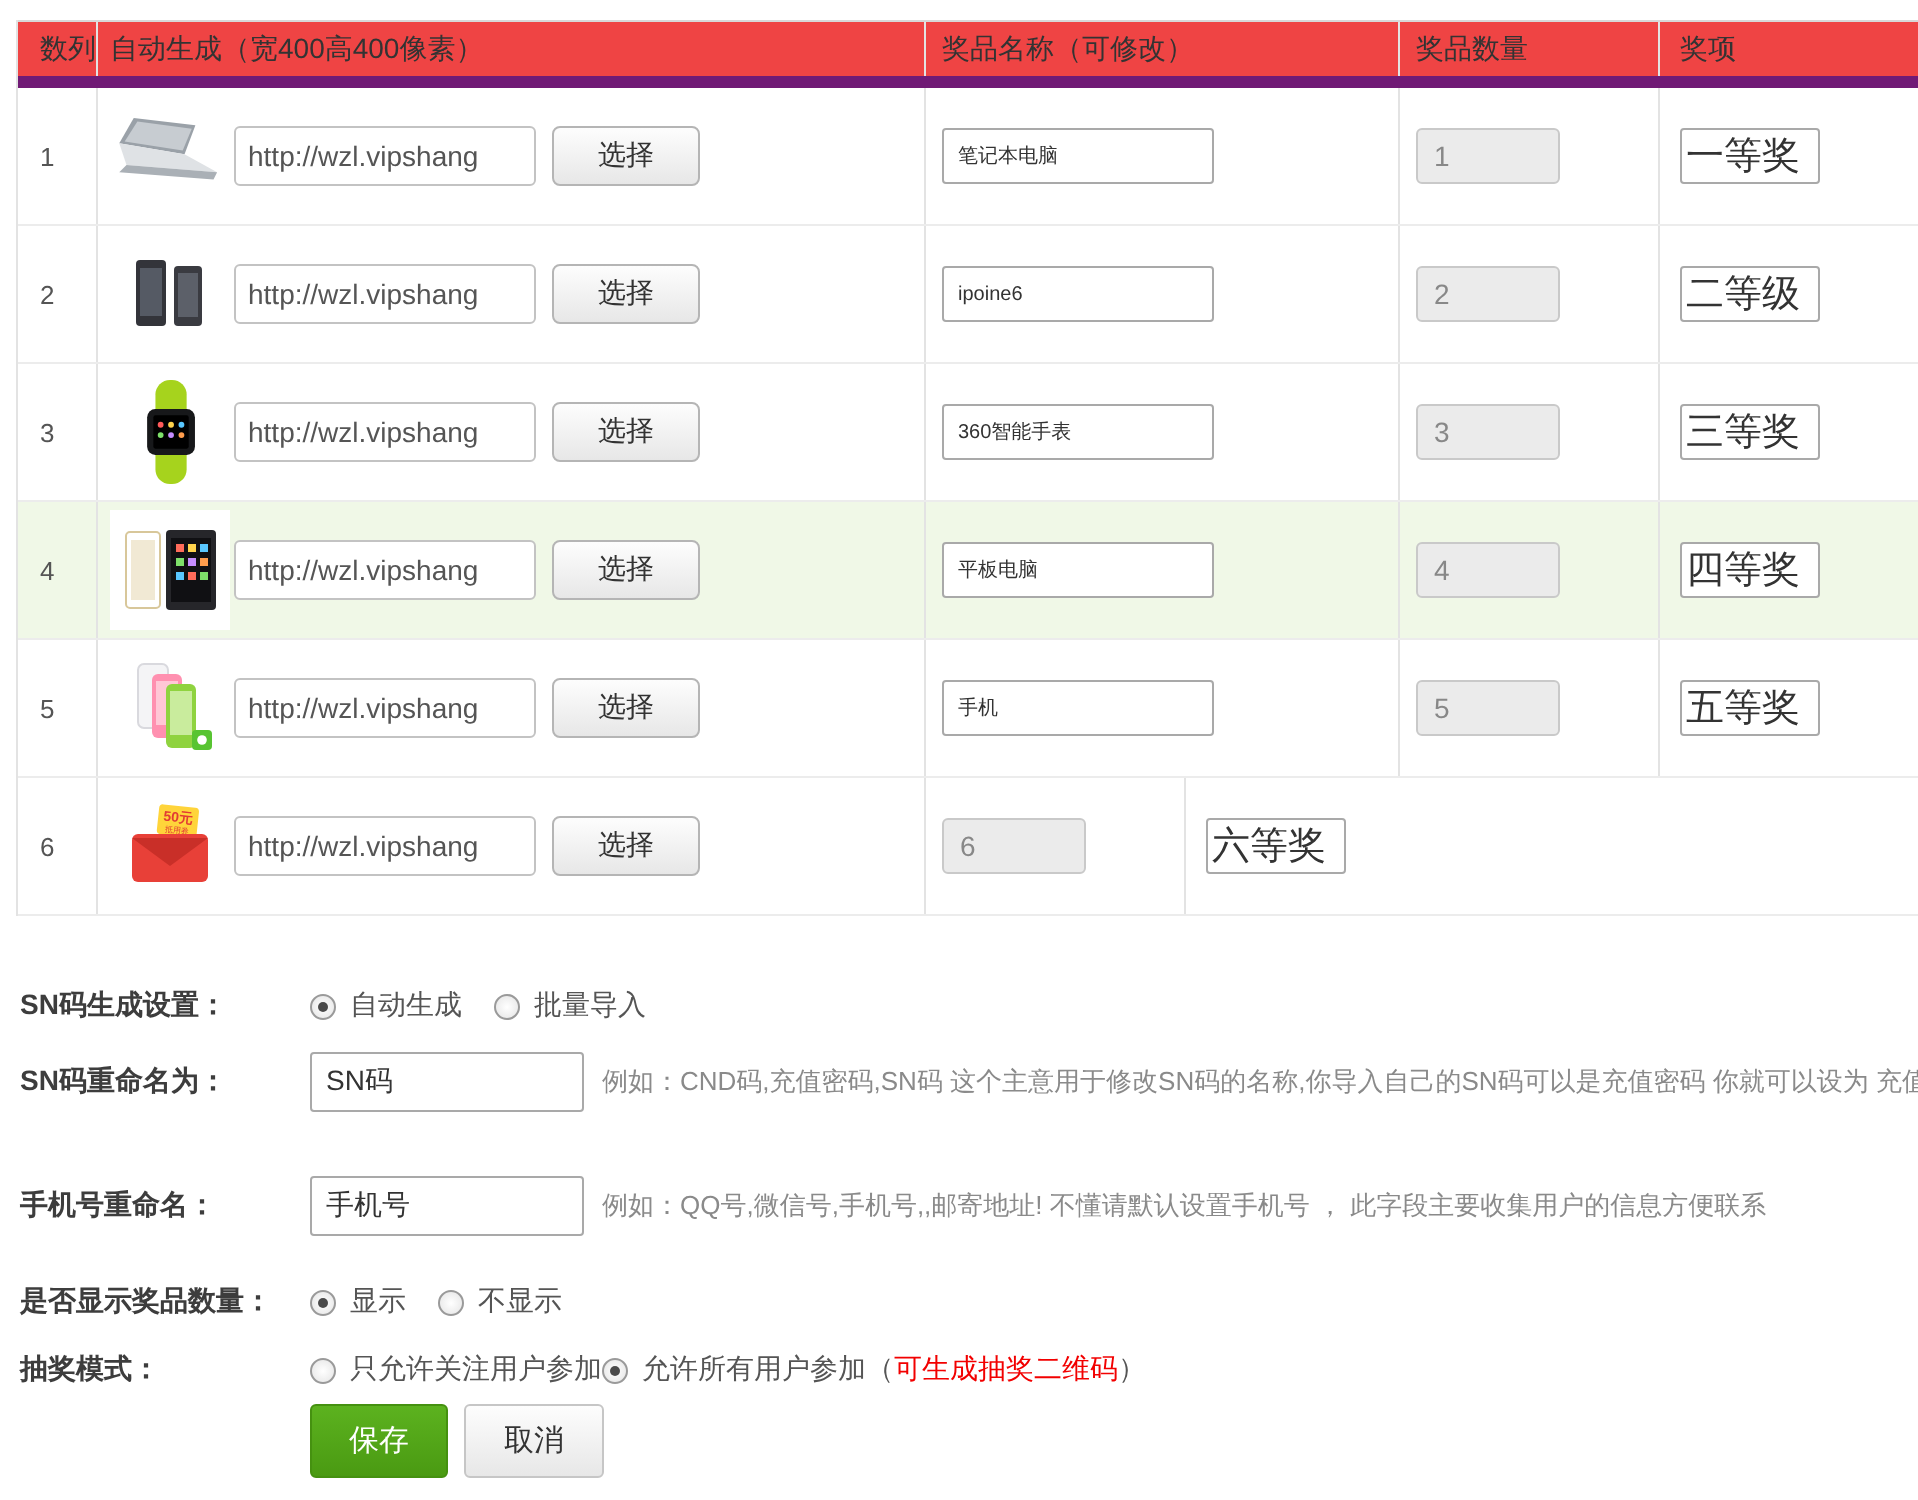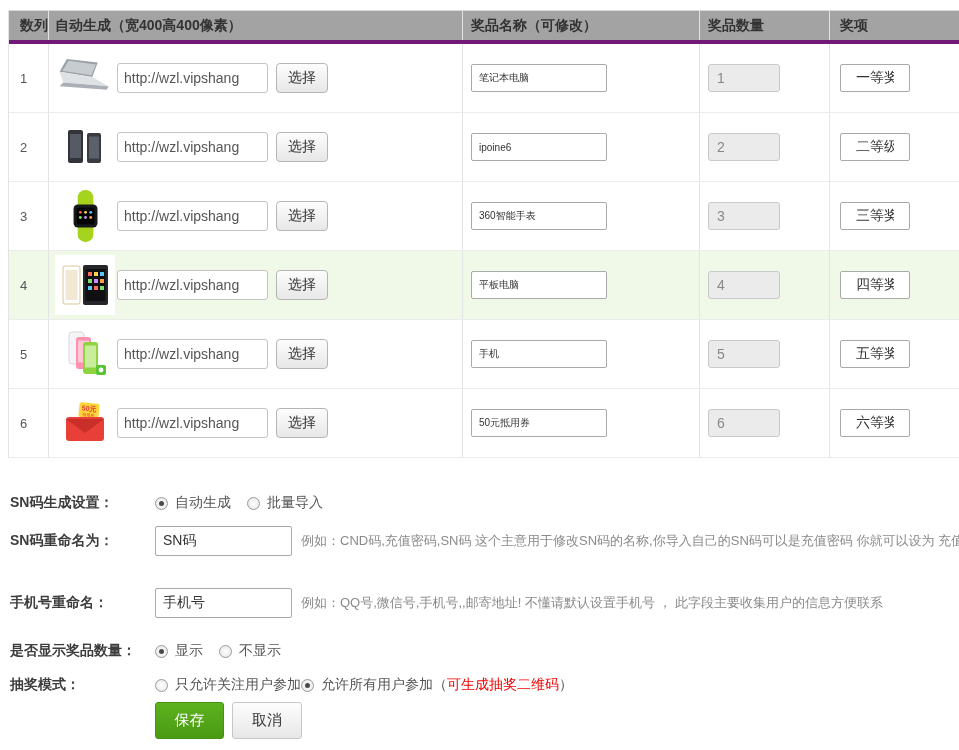--- a/index.html
+++ b/index.html
@@ -7,23 +7,23 @@
   body {
     width:959px; height:750px; overflow:hidden;
     background:#ffffff; color:#333;
     font-family:"Liberation Sans","DejaVu Sans",sans-serif;
     font-size:14px;
   }
 
   
   .ptable { margin:10px 0 0 8px; border-left:1px solid #e3e3e3; }
   .thead {
-    display:flex; height:34px; background:#a3a3a3;
-    border-top:1px solid #d8d8d8; border-bottom:4px solid #701a75;
-    font-weight:bold; color:#333;
+    display:flex; height:34px; background:#ef4444;
+    border-top:1px solid #d8d8d8; border-bottom:6px solid #701a75;
+    font-weight:normal; color:#333;
   }
   .thead .cell { display:flex; align-items:center; }
   .trow { display:flex; height:69px; border-bottom:1px solid #ececec; background:#fff; }
   .trow.highlight { background:#f0f8e7; }
   .cell { height:100%; display:flex; align-items:center; }
   .c1 { width:40px;  padding-left:11px; border-right:1px solid #e3e3e3; color:#555; font-size:13px; }
   .thead .c1 { color:#333; font-size:14px; }
   .c2 { width:414px; padding-left:6px;  border-right:1px solid #e3e3e3; }
   .c3 { width:237px; padding-left:8px;  border-right:1px solid #e3e3e3; }
   .c4 { width:130px; padding-left:8px;  border-right:1px solid #e3e3e3; }
@@ -32,35 +32,35 @@
   .pimg { width:60px; height:60px; display:flex; align-items:center; justify-content:center; flex-shrink:0; background:#fff; }
   .trow.highlight .pimg { background:#fff; }
 
   .url-input {
     width:151px; height:30px; margin-left:2px; margin-right:8px;
     border:1px solid #c3c3c3; border-radius:3px; padding:0 6px;
     font-size:14px; color:#555; font-family:inherit;
     white-space:nowrap; overflow:hidden;
   }
   .select-btn {
-    height:30px; padding:0 11px; font-size:14px; color:#333; font-family:inherit;
+    height:30px; padding:0 22px; font-size:14px; color:#333; font-family:inherit;
     background:linear-gradient(#fdfdfd,#e7e7e7);
     border:1px solid #b5b5b5; border-radius:4px; cursor:pointer;
   }
   .name-input {
     width:136px; height:28px; border:1px solid #a9a9a9; border-radius:2px;
     padding:0 7px; font-size:10px; color:#333; font-family:inherit;
   }
   .qty-input {
     width:72px; height:28px; border:1px solid #c9c9c9; border-radius:3px;
     background:#ebebeb; color:#888; padding:0 8px; font-size:14px; font-family:inherit;
   }
   .award-input {
     width:70px; height:28px; border:1px solid #a9a9a9; border-radius:2px;
-    padding:0 15px; font-size:14px; color:#333; font-family:inherit;
+    padding:0 2px; font-size:19px; color:#333; font-family:inherit;
   }
 
   
   .pform { margin:36px 0 0 10px; }
   .frow { display:flex; align-items:center; }
   .flabel { width:145px; flex-shrink:0; font-weight:bold; color:#3d3d3d; }
   .mb14 { margin-bottom:14px; }
   .mb8  { margin-bottom:8px; }
   .mb24 { margin-bottom:24px;margin-top:32px; }
   .opt { display:inline-flex; align-items:center; margin-right:16px; color:#555; cursor:pointer; }
@@ -261,23 +261,20 @@
             <text x="27" y="9" font-size="7" fill="#e23a34" text-anchor="middle" font-weight="bold">50元</text>
             <text x="27" y="14.5" font-size="4" fill="#e23a34" text-anchor="middle">抵用券</text>
           </g>
           <rect x="4" y="15" width="38" height="24" rx="3" fill="#e84038"></rect>
           <polygon points="4,17 23,31 42,17" fill="#c92f28"></polygon>
         </svg>
       </span>
       <input class="url-input" value="http://wzl.vipshang" style="">
       <button class="select-btn">选择</button>
     </div>
-    <div class="cell c3">
-        <input class="name-input" value="50元抵用券" style="">
-      </div>
     <div class="cell c4">
         <input class="qty-input" disabled="" value="6" style="">
       </div>
     <div class="cell c5">
         <input class="award-input" value="六等奖" style="">
       </div>
   </div>
 </div>
 
 <div class="pform">

